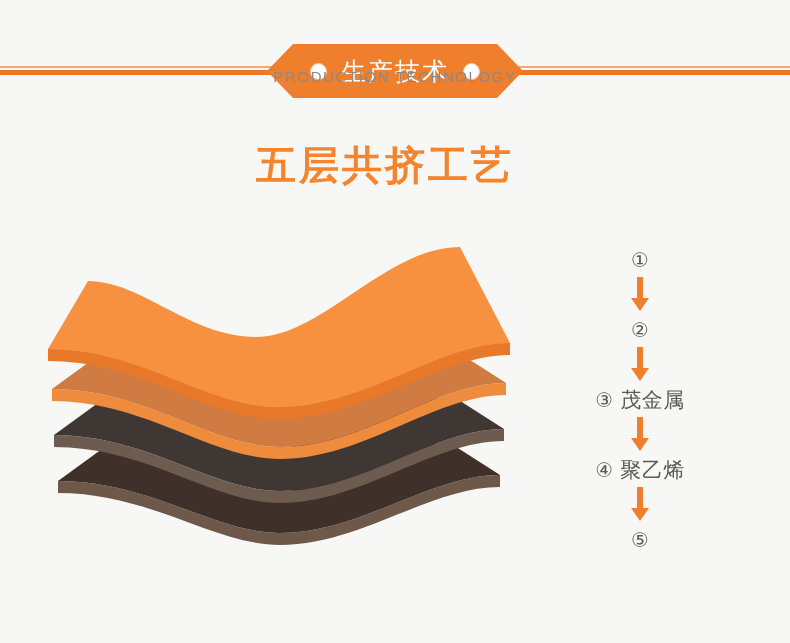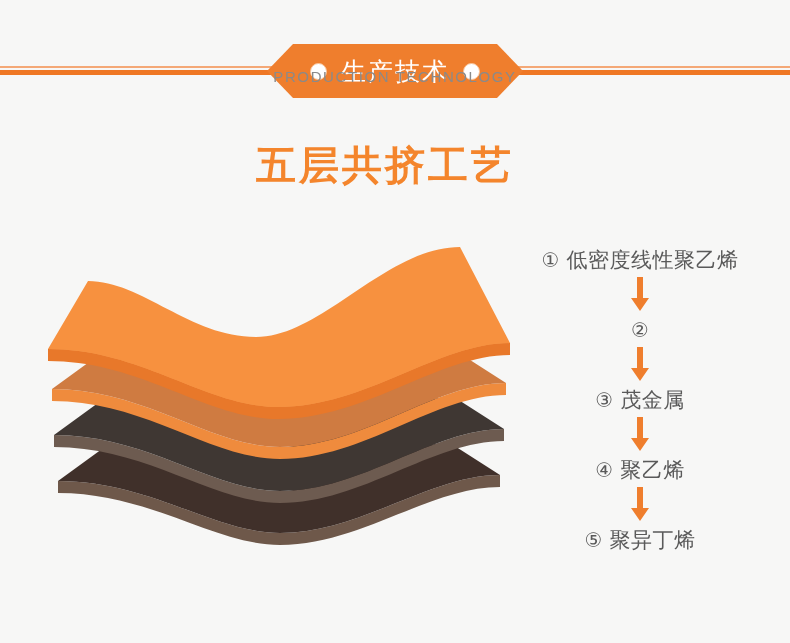--- a/index.html
+++ b/index.html
@@ -260,21 +260,20 @@
                  C356 22 292 112 226 112
                  C160 112 112 56 58 56 Z" fill="#f7913f"></path>
       </g>
     </svg>
   </div>
 
   <div id="legend">
 
     <div class="legend-row">
       <span class="legend-num">①</span>
-      <span class="legend-label">低密度线性聚乙烯</span>
     </div>
 
     <div class="legend-arrow">
       <svg class="arrow-svg" width="22" height="36" viewBox="0 0 22 36" xmlns="http://www.w3.org/2000/svg">
         <path d="M8 0 L14 0 L14 21 L20 21 L11 34 L2 21 L8 21 Z" fill="#ef7e2d"></path>
       </svg>
     </div>
 
     <div class="legend-row">
       <span class="legend-num">②</span>
@@ -303,18 +302,17 @@
     </div>
 
     <div class="legend-arrow">
       <svg class="arrow-svg" width="22" height="36" viewBox="0 0 22 36" xmlns="http://www.w3.org/2000/svg">
         <path d="M8 0 L14 0 L14 21 L20 21 L11 34 L2 21 L8 21 Z" fill="#ef7e2d"></path>
       </svg>
     </div>
 
     <div class="legend-row">
       <span class="legend-num">⑤</span>
-      <span class="legend-label">聚异丁烯</span>
     </div>
 
   </div>
 
 </div>
 
 </body></html>

